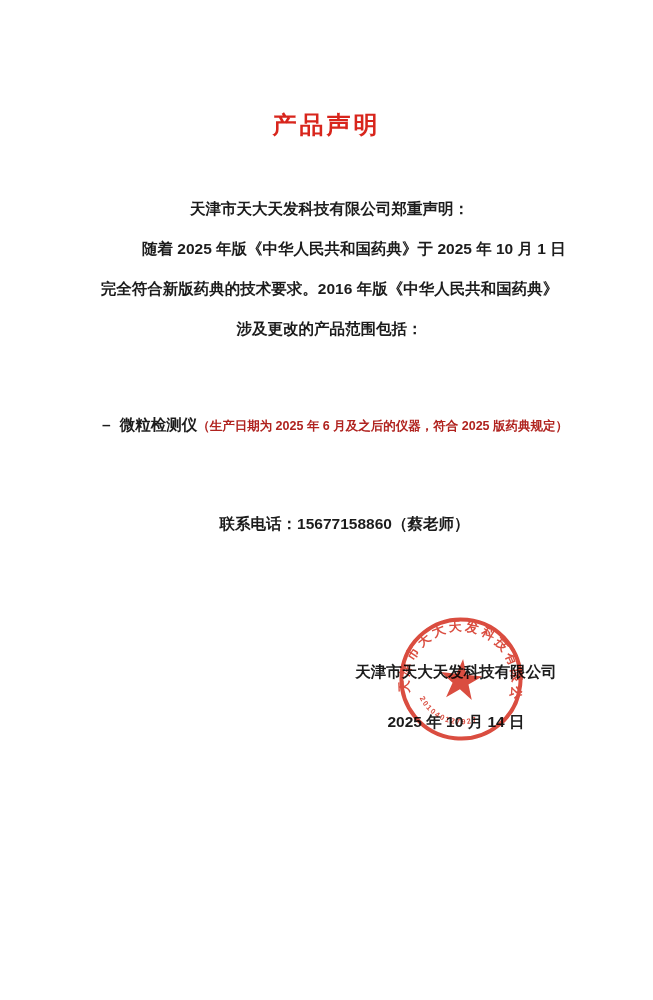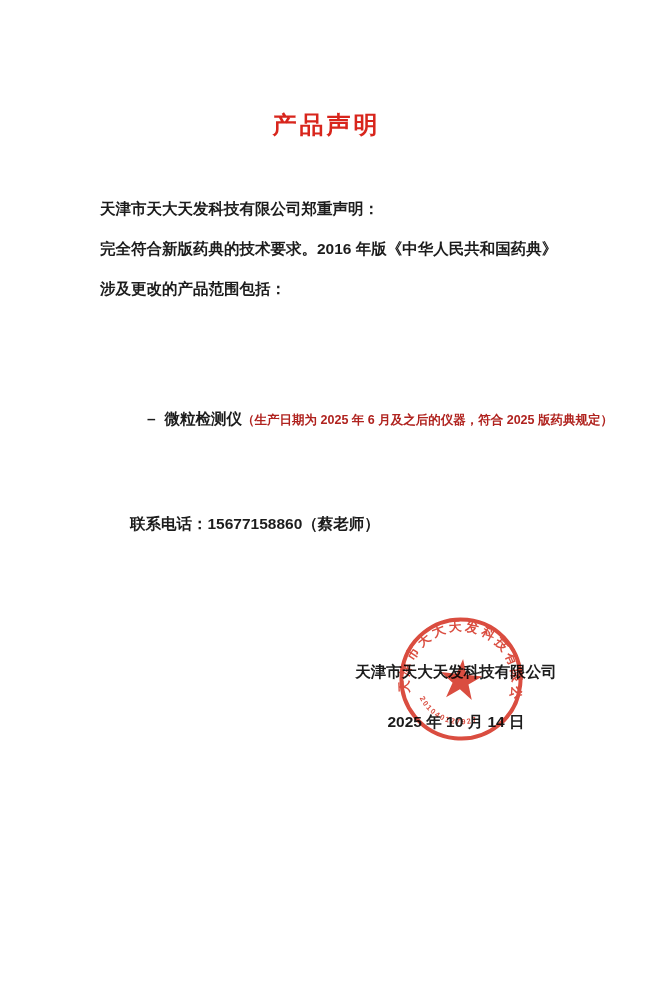--- a/index.html
+++ b/index.html
@@ -8,25 +8,25 @@
     font-family:"Liberation Sans","DejaVu Sans",sans-serif;color:#1c1c1c;
   }
   .doc-title{
     position:absolute;top:109px;left:0;right:0;text-align:center;
     color:#d8251c;font-size:24px;font-weight:700;letter-spacing:3px;
   }
   .block-1{
     position:absolute;top:189px;left:100px;right:94px;
     font-size:15.5px;font-weight:600;line-height:40px;
   }
-  .line{white-space:nowrap;}
+  .line{white-space:nowrap;text-align:center;}
   .indent-a{text-indent:42px;}
   .indent-b{text-indent:30px;}
   .bullets{
-    position:absolute;top:404px;left:102px;right:40px;line-height:30px;text-align:right;
+    position:absolute;top:404px;left:102px;right:40px;line-height:41px;
   }
   .bullet-line{white-space:nowrap;}
   .bullet-dash{font-size:15.5px;font-weight:700;margin-right:9px;}
   .bullet-name{font-size:15.5px;font-weight:600;}
   .bullet-note{font-size:12.5px;font-weight:600;color:#b0231f;}
   .block-2{
     position:absolute;top:504px;left:100px;right:94px;
     font-size:15.5px;font-weight:600;line-height:40px;
   }
   .signature{
@@ -44,20 +44,21 @@
 </style>
 </head>
 <body>
 
 <div class="page">
 
   <div class="doc-title">产品声明</div>
 
   <div class="block-1">
     <div class="line">天津市天大天发科技有限公司郑重声明：</div>
+    <div class="line indent-a">随着 2025 年版《中华人民共和国药典》于 2025 年 10 月 1 日</div>
     <div class="line">完全符合新版药典的技术要求。2016 年版《中华人民共和国药典》</div>
     <div class="line">涉及更改的产品范围包括：</div>
   </div>
 
   <div class="bullets">
     <div class="bullet-line">
       <span class="bullet-dash">–</span><span class="bullet-name">微粒检测仪</span><span class="bullet-note">（生产日期为 2025 年 6 月及之后的仪器，符合 2025 版药典规定）</span>
     </div>
   </div>
 

